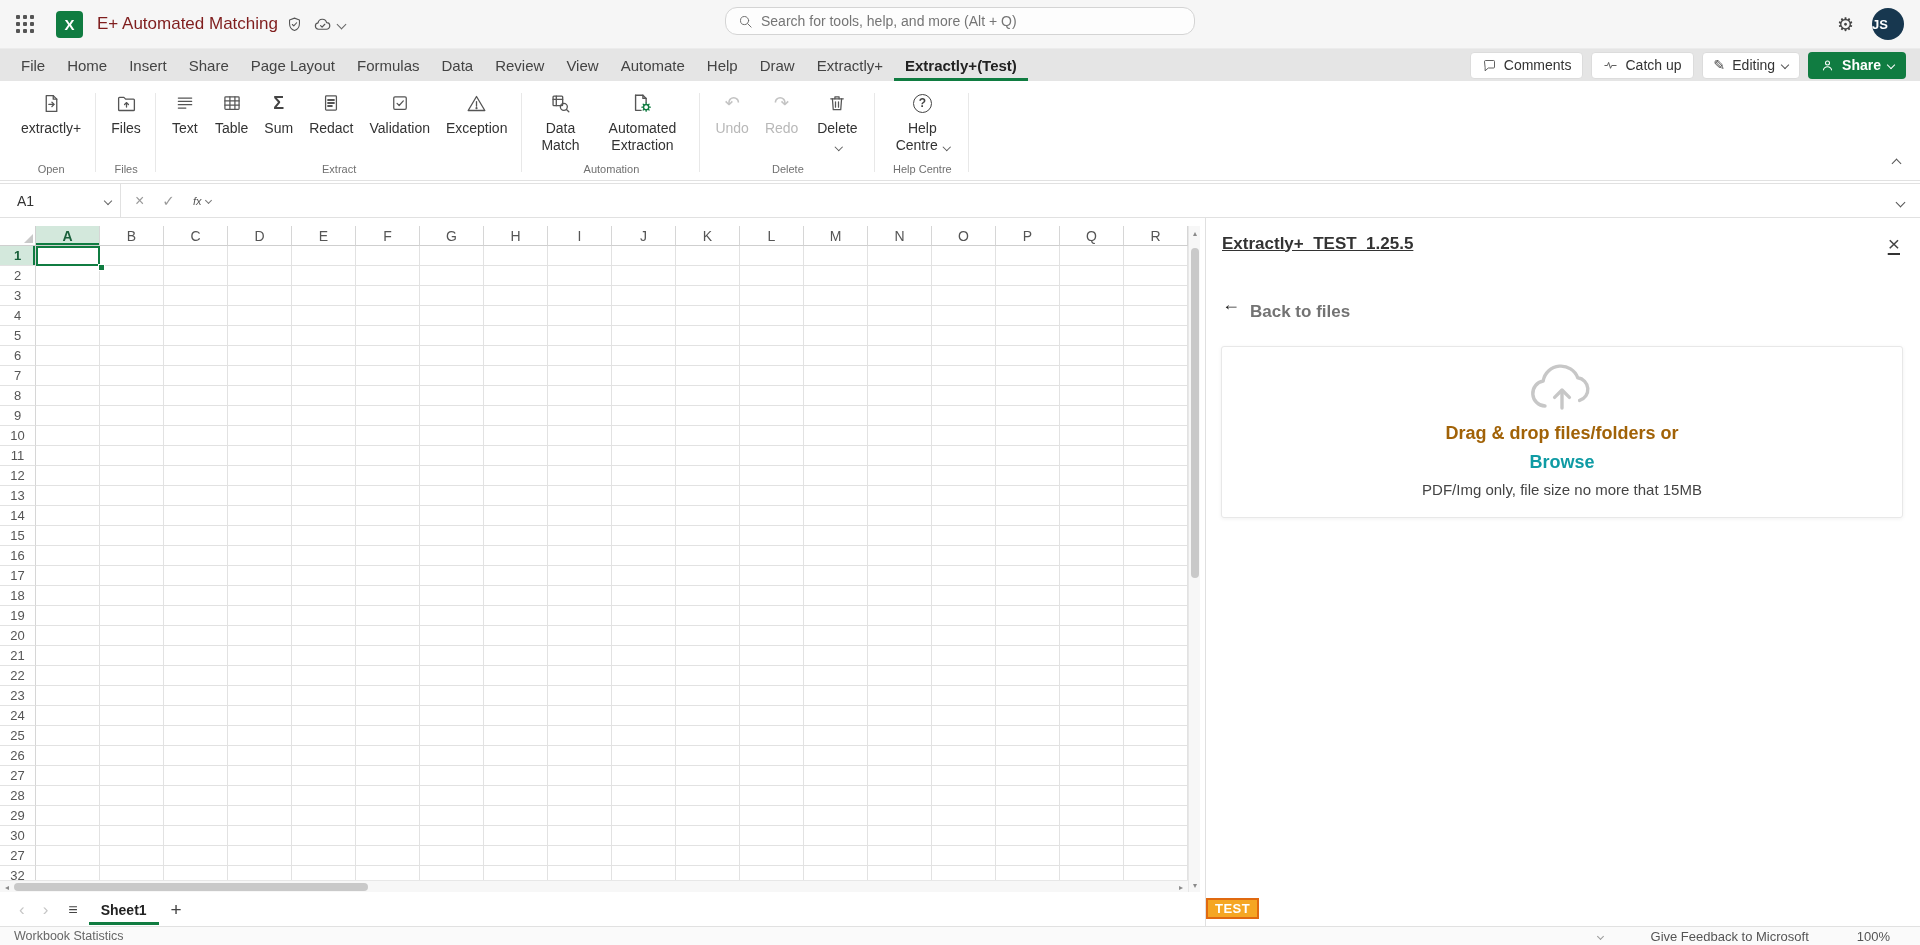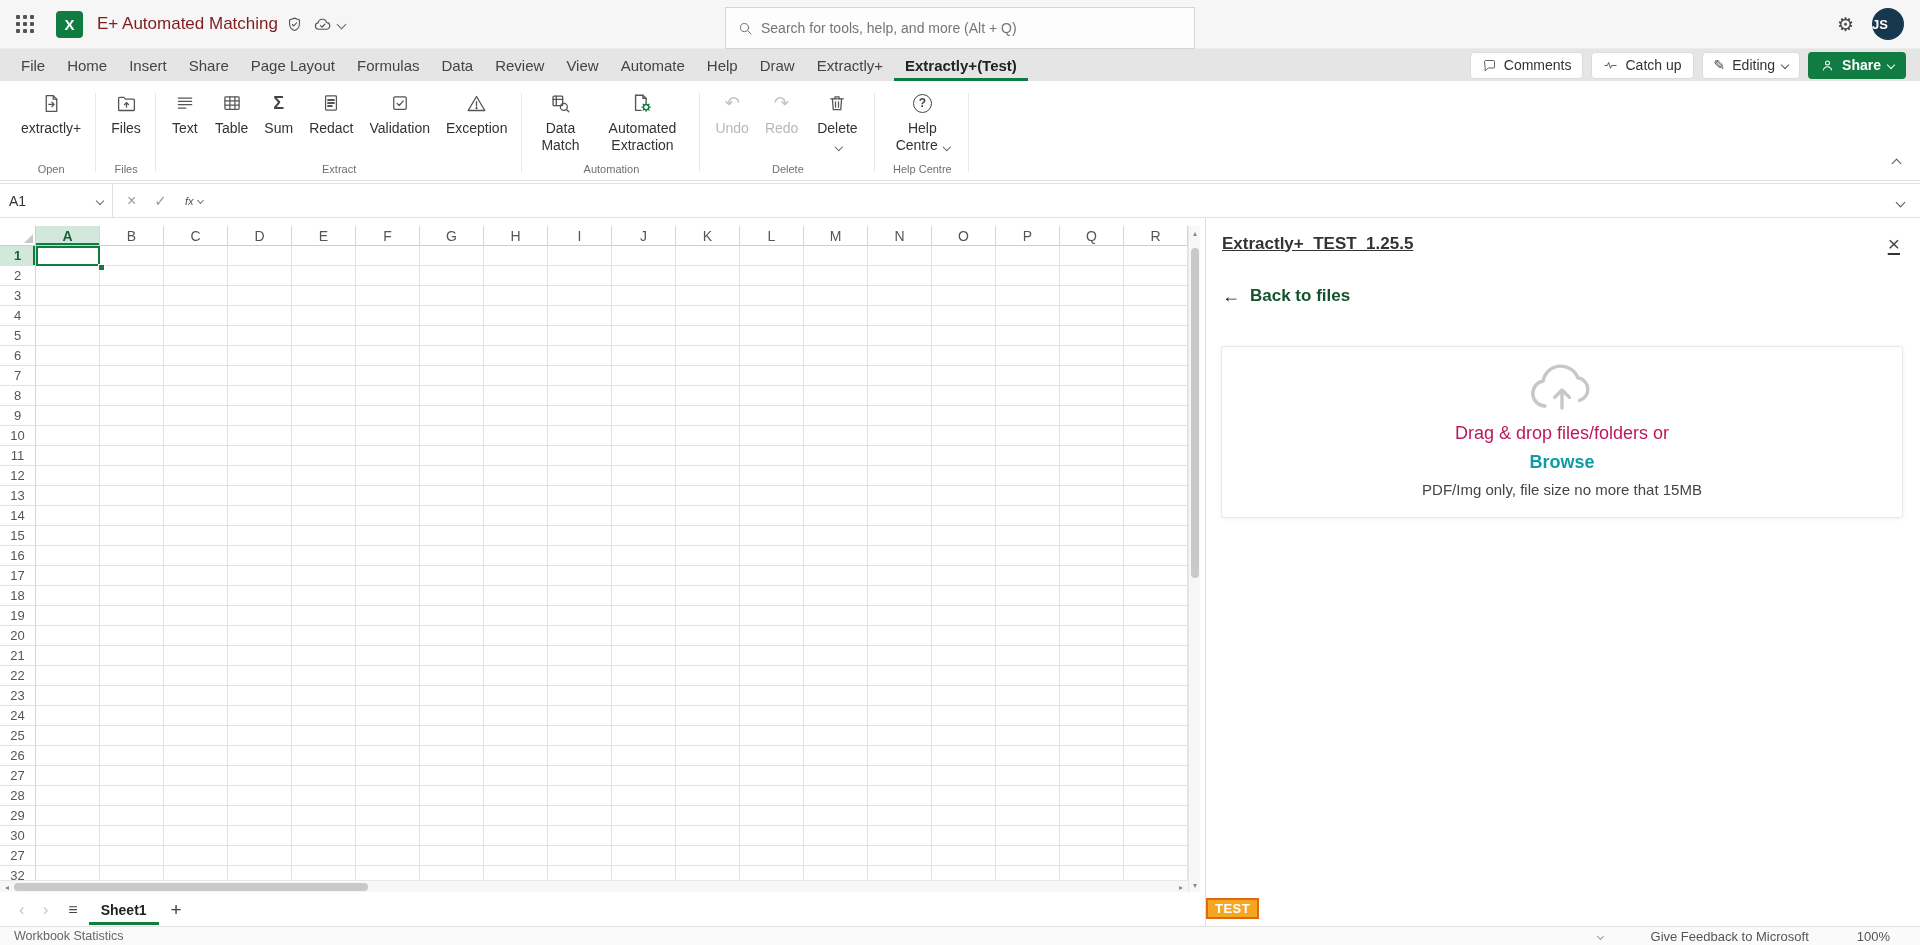--- a/index.html
+++ b/index.html
@@ -20,21 +20,21 @@
   .cv.up{transform:rotate(225deg);}
 
   
   #topbar{position:absolute;left:0;top:0;width:1920px;height:49px;background:#f6f6f6;border-bottom:1px solid #ececec;display:flex;align-items:center;padding:0 16px;}
   .waffle{display:grid;grid-template-columns:repeat(3,4px);grid-gap:3px;cursor:pointer;margin-right:22px;}
   .waffle i{width:4px;height:4px;background:#555;border-radius:1px;}
   .excel-icon{width:27px;height:27px;background:var(--green);border-radius:4px;color:#fff;font-weight:700;font-size:15px;display:flex;align-items:center;justify-content:center;margin-right:14px;}
   .doc-title{font-size:17px;color:#7f1d1d;margin-right:8px;white-space:nowrap;}
   .tb-ic{margin-right:10px;display:flex;align-items:center;color:#555;}
   .saved-group{display:flex;align-items:center;gap:6px;color:#555;cursor:pointer;}
-  #search-box{position:absolute;left:50%;top:7px;transform:translateX(-50%);width:470px;height:42px;background:#fdfdfd;border:1px solid #d4d4d4;border-radius:0;display:flex;align-items:center;padding:0 12px;gap:8px;}
+  #search-box{position:absolute;left:50%;top:7px;transform:translateX(-50%);width:470px;height:28px;background:#fdfdfd;border:1px solid #d4d4d4;border-radius:12px;display:flex;align-items:center;padding:0 12px;gap:8px;}
   #search-box input{border:none;outline:none;background:transparent;flex:1;font-size:14px;color:#444;font-family:inherit;}
   #search-box input::placeholder{color:#757575;}
   .topbar-right{margin-left:auto;display:flex;align-items:center;gap:18px;}
   .gear{font-size:19px;color:#444;cursor:pointer;line-height:1;}
   .avatar{width:32px;height:32px;border-radius:50%;background:#17374F;color:#fff;font-size:13px;font-weight:700;display:flex;align-items:center;cursor:pointer;}
 
   
   #menubar{position:absolute;left:0;top:49px;width:1920px;height:32px;background:#e5e5e5;display:flex;align-items:stretch;padding-left:10px;}
   #menu-tabs{display:flex;align-items:stretch;}
   .menu-tab{display:flex;align-items:center;padding:0 11px;font-size:15px;color:#444;cursor:pointer;white-space:nowrap;}
@@ -57,21 +57,21 @@
   .w44{max-width:46px;} .w60{max-width:64px;} .w84{max-width:86px;}
   .rbtn.disabled .rlabel-wrap{color:#b8b8b8;}
   .glyph-icon{font-size:18px;line-height:1;color:#444;}
   .rbtn.disabled .glyph-icon{color:#c3c3c3;}
   .sigma{font-size:18px;font-weight:600;color:#444;}
   .qicon{width:19px;height:19px;border:1.7px solid #444;border-radius:50%;display:flex;align-items:center;justify-content:center;font-size:12px;font-weight:700;color:#444;}
   .rgroup-label{font-size:11px;color:#707070;text-align:center;padding:2px 0 5px;white-space:nowrap;}
   #ribbon-collapse{position:absolute;right:20px;bottom:10px;color:#555;cursor:pointer;}
 
   
-  #formulabar{position:absolute;left:0;top:183px;width:1920px;height:35px;background:#fff;border-top:1px solid #e1e1e1;border-bottom:1px solid #e1e1e1;display:flex;align-items:center;}
+  #formulabar{position:absolute;left:0;top:183px;width:1920px;height:35px;background:#fff;border-top:1px solid #e1e1e1;border-bottom:1px solid #e1e1e1;display:flex;align-items:center;padding-left:8px;}
   #name-box{width:113px;height:100%;border-right:1px solid #e1e1e1;display:flex;align-items:center;padding:0 9px;gap:6px;cursor:pointer;}
   #name-box .nb-text{font-size:14px;color:#333;flex:1;}
   #name-box .cv{width:6px;height:6px;color:#666;}
   .fx-tools{display:flex;align-items:center;gap:18px;padding:0 14px;color:#9a9a9a;}
   .fx-x{font-size:16px;line-height:1;cursor:pointer;}
   .fx-check{font-size:15px;line-height:1;cursor:pointer;}
   .fx-fx{font-style:italic;font-size:11px;color:#555;cursor:pointer;display:flex;align-items:center;gap:5px;}
   .fx-fx .cv{width:5px;height:5px;color:#777;}
   #formula-input{flex:1;height:100%;display:flex;align-items:center;padding:0 10px;font-size:14px;color:#333;cursor:text;}
   #formulabar-expand{padding:0 16px;color:#555;cursor:pointer;}
@@ -120,23 +120,23 @@
   .status-link{cursor:pointer;}
   .zoom{cursor:pointer;}
 
   
   #taskpane{position:absolute;left:1205px;top:218px;width:715px;height:708px;background:#fff;border-left:1px solid #e0e0e0;}
   .pane-header{display:flex;align-items:center;padding:15px 20px 0 16px;text-decoration:underline;}
   .pane-title{font-size:17px;font-weight:600;color:#333;}
   .pane-close{margin-left:auto;font-size:21px;color:#444;cursor:pointer;line-height:1;}
   .back-row{display:flex;align-items:center;gap:10px;padding:32px 0 0 16px;cursor:pointer;}
   .back-arrow{font-size:18px;color:#222;line-height:1;}
-  .back-label{font-size:17px;font-weight:600;color:#14532d;}
+  .back-label{font-size:17px;font-weight:600;color:#737373;margin-top:16px;}
   #drop-card{position:absolute;left:15px;top:128px;width:682px;height:172px;background:#fff;border:1px solid #e8e8e8;border-radius:3px;box-shadow:0 1px 4px rgba(0,0,0,0.06);display:flex;flex-direction:column;align-items:center;padding-top:16px;cursor:pointer;}
-  .drop-line1{font-size:18px;font-weight:400;color:#be185d;margin-top:8px;}
+  .drop-line1{font-size:18px;font-weight:700;color:#a16207;margin-top:8px;}
   .drop-browse{font-size:18px;font-weight:600;color:var(--teal);margin-top:8px;cursor:pointer;}
   .drop-note{font-size:15px;color:#444;margin-top:8px;}
   #test-badge{position:absolute;left:0;top:680px;background:var(--badge);border:2px solid var(--badge-border);color:#fff;font-size:13px;font-weight:700;letter-spacing:0.5px;padding:1px 7px;}
 </style>
 </head>
 <body>
 
 <div id="topbar">
   <div class="waffle">
       <i></i>

